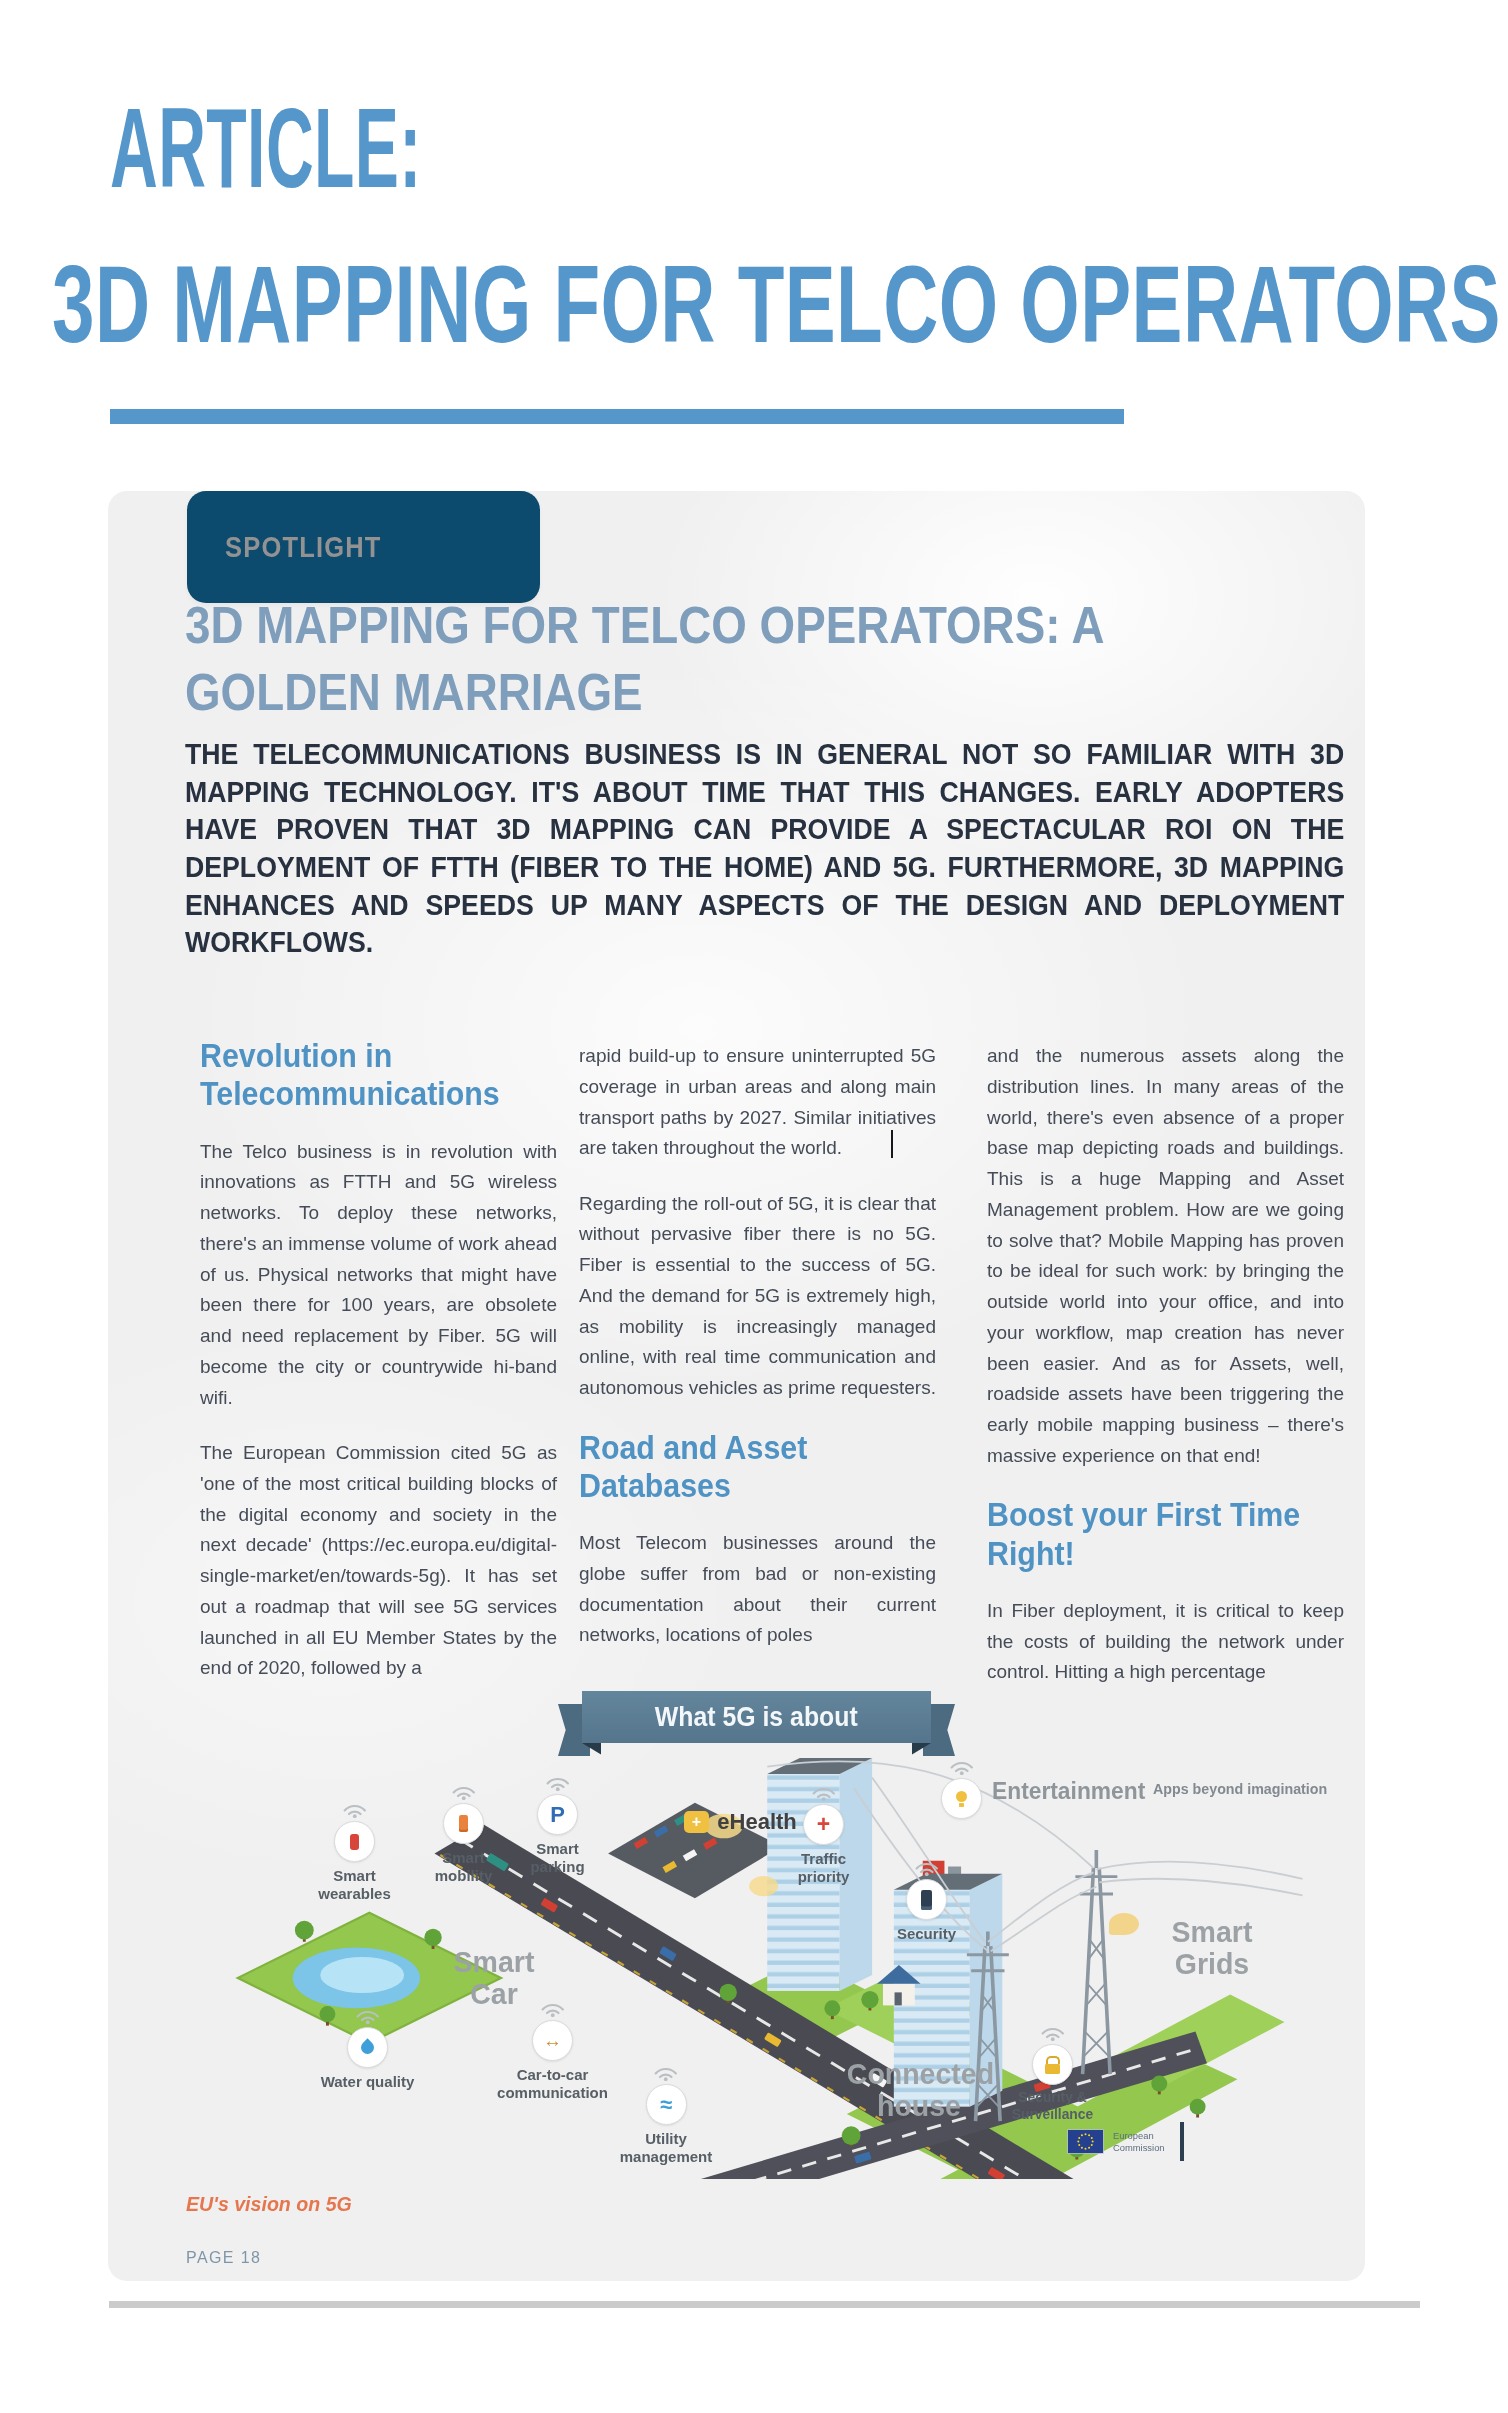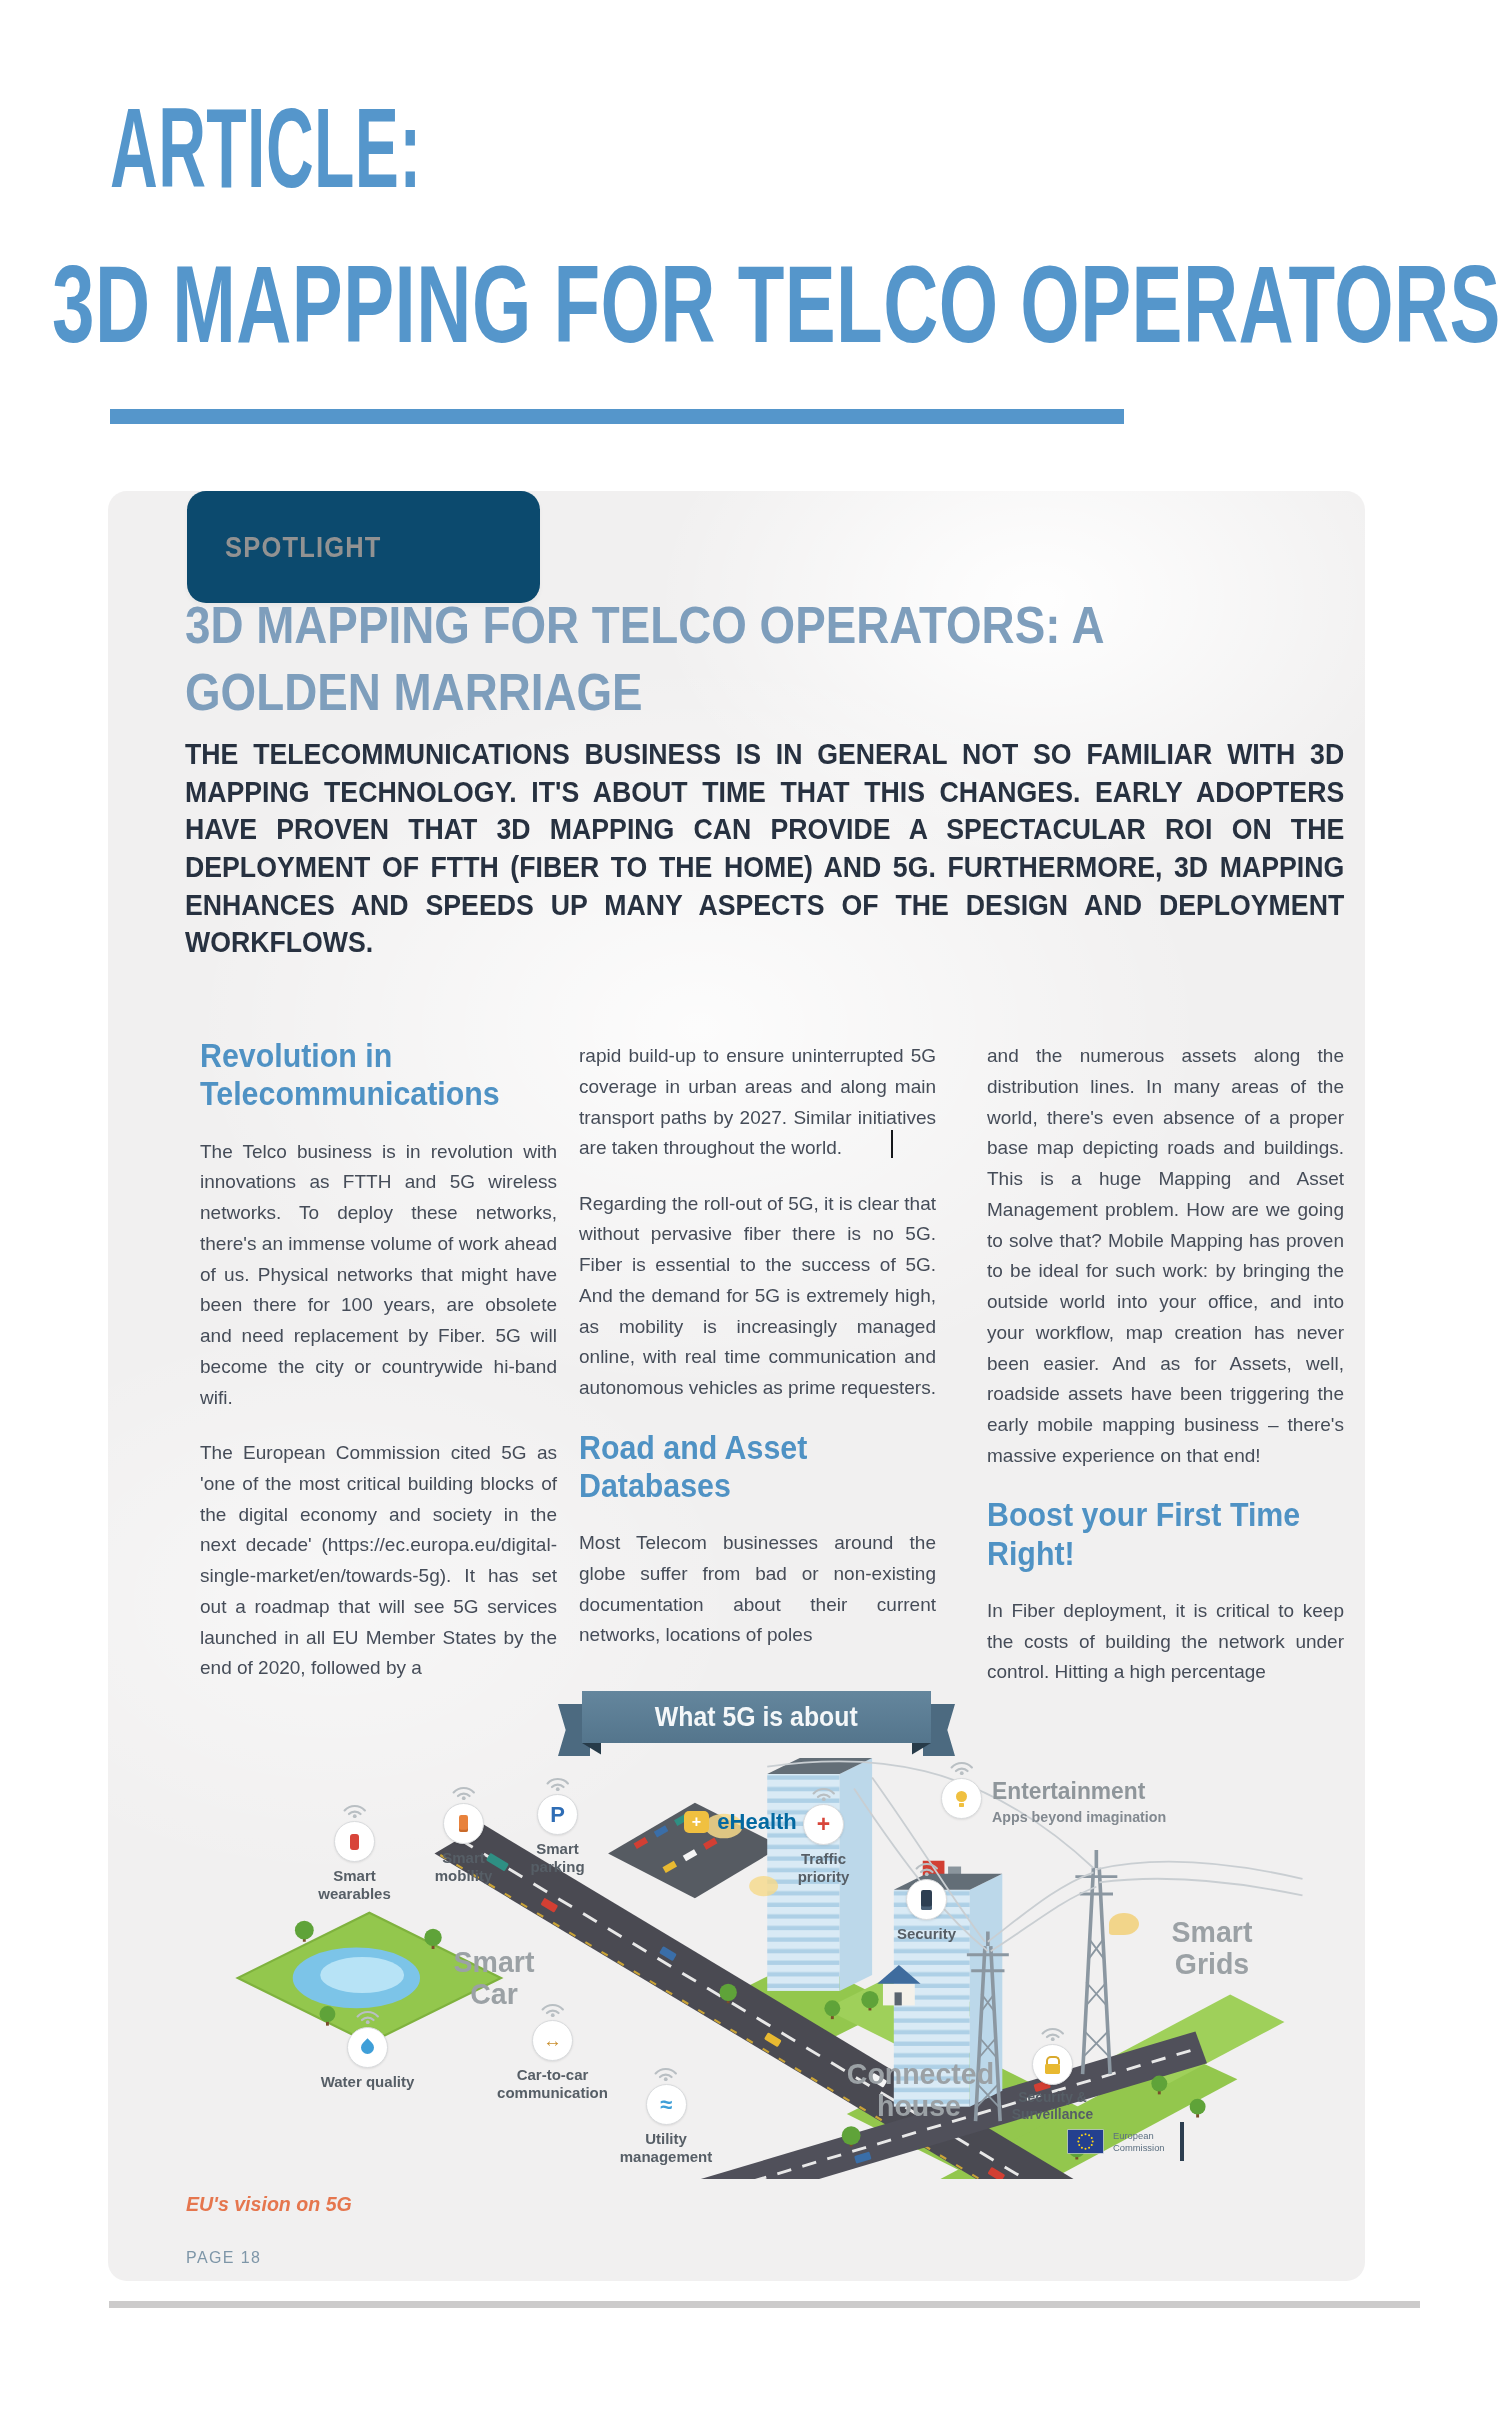--- a/index.html
+++ b/index.html
@@ -96,23 +96,23 @@
   .bulbwrap{display:flex;flex-direction:column;align-items:center;}
   .bulb{width:11.6px;height:11.6px;background:#f0c040;border-radius:50%;}
   .bbase{width:5.8px;height:3.6px;background:#f0c040;margin-top:0.7px;border-radius:0.7px;}
   .lockwrap{display:flex;flex-direction:column;align-items:center;}
   .shk{width:10px;height:6.5px;border:2.2px solid #d9a92c;border-bottom:none;border-radius:5px 5px 0 0;}
   .lbody{width:14.5px;height:9.4px;background:#e8b931;border-radius:1.4px;}
   .ybox{width:24.6px;height:22px;background:#f0c040;border-radius:5px;display:flex;align-items:center;justify-content:center;
         color:#fff;font-size:16px;font-weight:bold;}
   .yblob{position:absolute;width:30px;height:22px;background:#f2d27e;border-radius:50% 50% 50% 12%;opacity:.9;}
   .ehealth-row{position:absolute;display:flex;align-items:center;gap:8.7px;}
-  .ehealth-txt{font-size:22px;font-weight:bold;color:#0369a1;}
+  .ehealth-txt{font-size:22px;font-weight:bold;color:#404040;}
   .ent{position:absolute;display:flex;align-items:flex-start;gap:10px;}
-  .ent-txtcol{display:flex;flex-direction:column;}
+  .ent-txtcol{display:flex;flex-direction:row;}
   .ent-title{font-size:24px;font-weight:bold;color:#8f969b;transform:scaleX(.95);transform-origin:left top;white-space:nowrap;}
   .ent-sub{font-size:15px;font-weight:bold;color:#828990;margin-top:2.9px;transform:scaleX(.95);transform-origin:left top;white-space:nowrap;}
   
   .eclogo{left:1068px;top:2122px;display:flex;align-items:center;gap:10px;}
   .ecflag{width:35px;height:23px;background:#24408f;position:relative;box-shadow:0 0 0 0.7px #b9c2d6;}
   .ectxt{font-size:9.4px;line-height:1.2;color:#5c6f80;font-weight:normal;}
   .ecbar{width:3.6px;height:39px;background:#2c3e50;margin-left:5.8px;}
   
   .caption{left:186px;top:2193px;font-size:19.6px;font-weight:bold;font-style:italic;color:#e5764e;}
   .pagenum{left:186px;top:2249px;font-size:16px;font-weight:normal;color:#7e96a8;letter-spacing:1.4px;}

